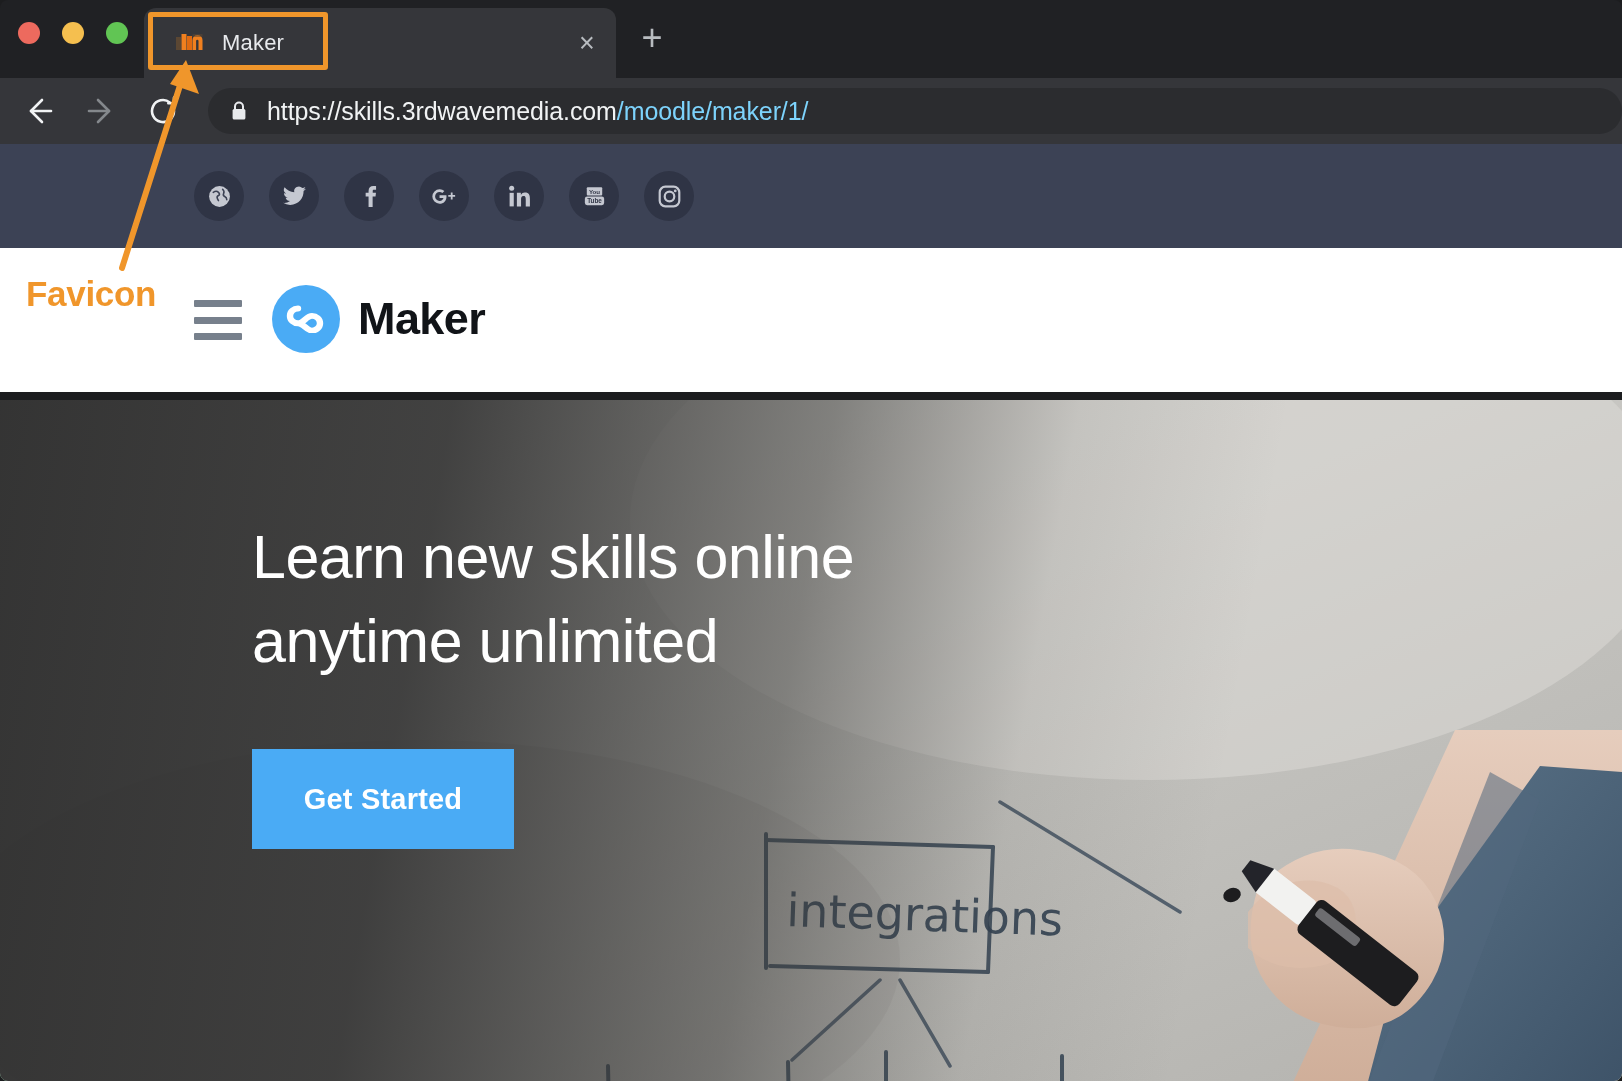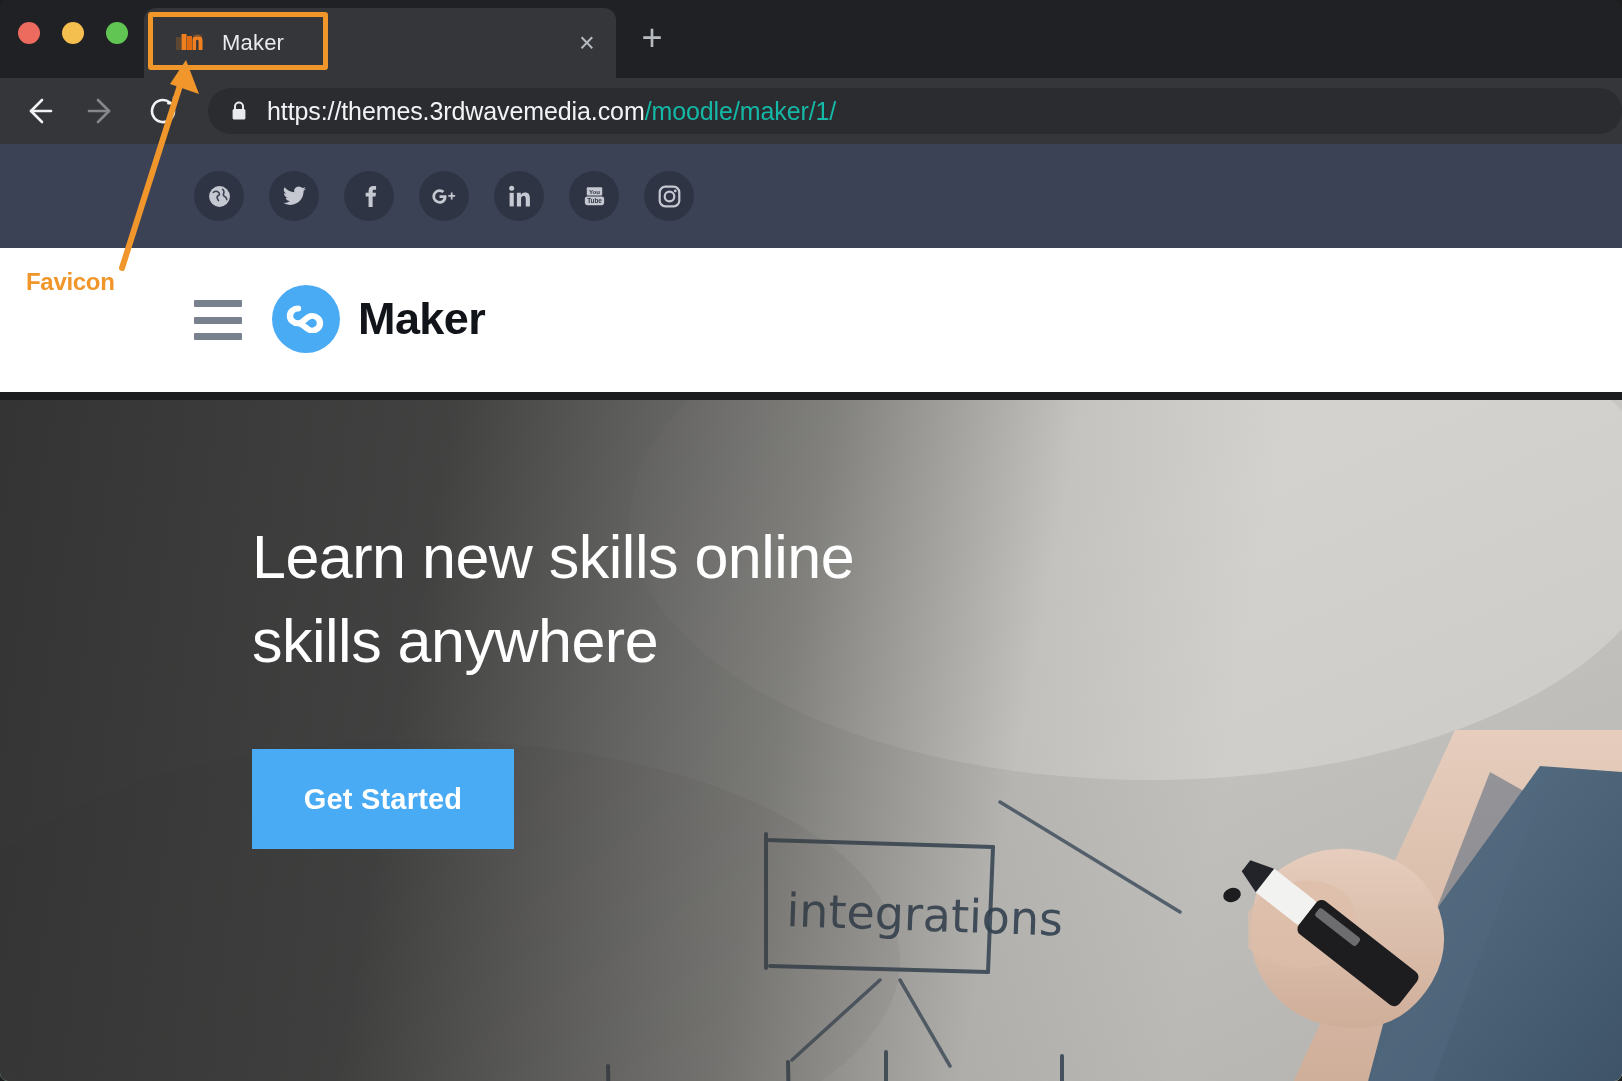--- a/index.html
+++ b/index.html
@@ -61,21 +61,21 @@
   .urlbox {
     position:absolute; left:208px; top:10px; right:0px; height:46px;
     background:#2b2c2f; border-radius:23px;
     display:flex; align-items:center;
   }
   .lock-icon { margin-left:23px; width:16px; height:20px; position:relative; }
   .url-text {
     margin-left:20px; font-size:25px; color:#f1f3f4;
     letter-spacing:-.1px; white-space:nowrap;
   }
-  .url-text .dim { color:#14b8a6; }
+  .url-text .dim { color:#7dd3fc; }
 
   
   .socialbar {
     position:absolute; left:0; top:144px; width:1622px; height:104px;
     background:#3c4255;
   }
   .social-wrap {
     position:absolute; left:194px; top:0; height:104px;
     display:flex; align-items:center; gap:25px;
   }
@@ -147,22 +147,22 @@
     border-bottom:16px solid transparent;
   }
   .watch-label { font-size:29px; color:#ffffff; letter-spacing:-.2px; }
 
   
   .anno-box {
     position:absolute; left:148px; top:12px; width:180px; height:58px;
     border:5px solid #f0962b; border-radius:3px; pointer-events:none;
   }
   .anno-label {
-    position:absolute; left:26px; top:268px;
-    color:#f0962b; font-size:24px; font-weight:bold; letter-spacing:-.3px;
+    position:absolute; left:26px; top:274px;
+    color:#f0962b; font-size:35px; font-weight:bold; letter-spacing:-.3px;
   }
   .anno-arrow { position:absolute; left:0; top:0; width:1622px; height:400px; pointer-events:none; }
 </style>
 </head>
 <body>
 
 <div class="screen">
 
   <div class="tabstrip">
     <div class="traffic">
@@ -208,21 +208,21 @@
       </svg>
     </div>
 
     <div class="urlbox">
       <span class="lock-icon">
         <svg width="16" height="20" viewBox="0 0 16 20">
           <path d="M4 8 V5.5 a4 4 0 0 1 8 0 V8" fill="none" stroke="#e8eaed" stroke-width="2"></path>
           <rect x="1.6" y="8" width="12.8" height="10.5" rx="1.6" fill="#e8eaed"></rect>
         </svg>
       </span>
-      <span class="url-text"><span>https://themes.3rdwavemedia.com</span><span class="dim">/moodle/maker/1/</span></span>
+      <span class="url-text"><span>https://skills.3rdwavemedia.com</span><span class="dim">/moodle/maker/1/</span></span>
     </div>
   </div>
 
   <div class="socialbar">
     <div class="social-wrap">
       <a class="sicon">
         <svg width="25" height="25" viewBox="0 0 24 24">
           <circle cx="12" cy="12" r="10" fill="#c5c8d1"></circle>
           <path d="M6 8 q3 -2 5 0 q2 2 0 3 q-2 1 -1 3 l1 2 M15 5 q2 2 1 4 q-1 2 1 3 q2 1 2 3" fill="none" stroke="#3c4255" stroke-width="1.5" stroke-linecap="round"></path>
         </svg>
@@ -347,21 +347,21 @@
         <path d="M1216 520 L1240 512 L1240 542 L1216 534 Z" fill="#23242a"></path>
       </g>
 
       <ellipse cx="1232" cy="495" rx="9" ry="7" fill="#1d1d1f" transform="rotate(-20 1232 495)"></ellipse>
     </svg>
     <div class="hero-overlay"></div>
 
     <div class="hero-content">
       <div class="hero-title">
         <div>Learn new skills online</div>
-        <div>skills anywhere</div>
+        <div>anytime unlimited</div>
       </div>
       <div class="hero-actions">
         <button class="btn-primary">Get Started</button>
       </div>
     </div>
   </div>
 
   <div class="anno-box"></div>
   <svg class="anno-arrow">
     <path d="M122 268 L183 76" stroke="#f0962b" stroke-width="6" fill="none" stroke-linecap="round"></path>

